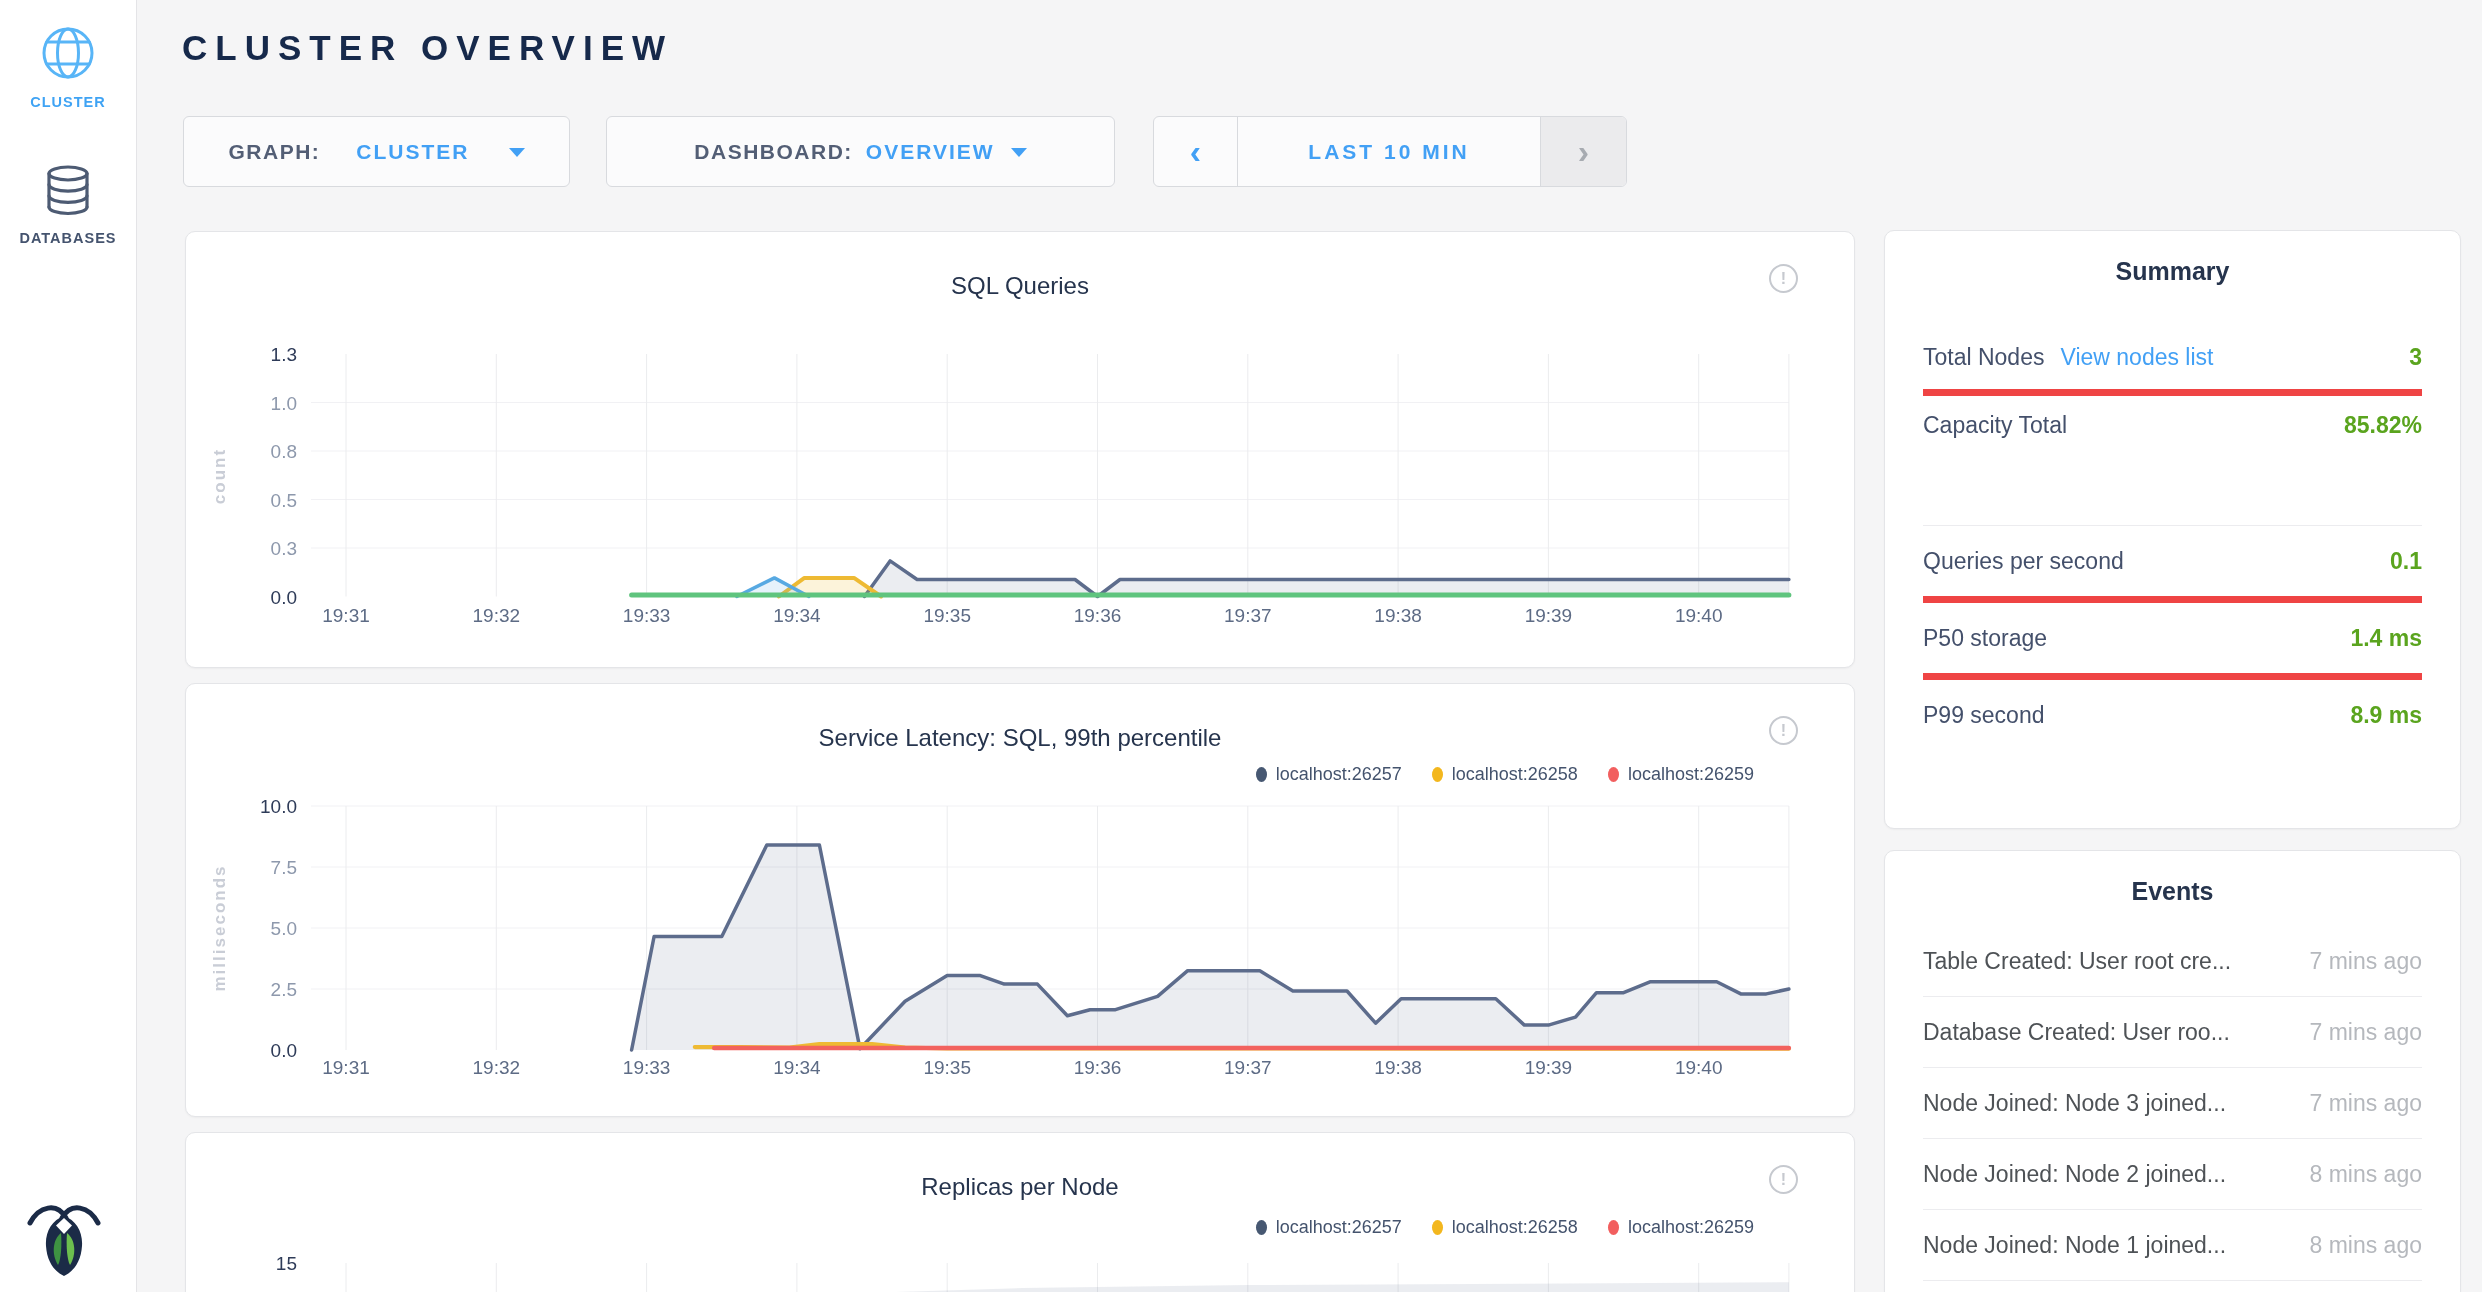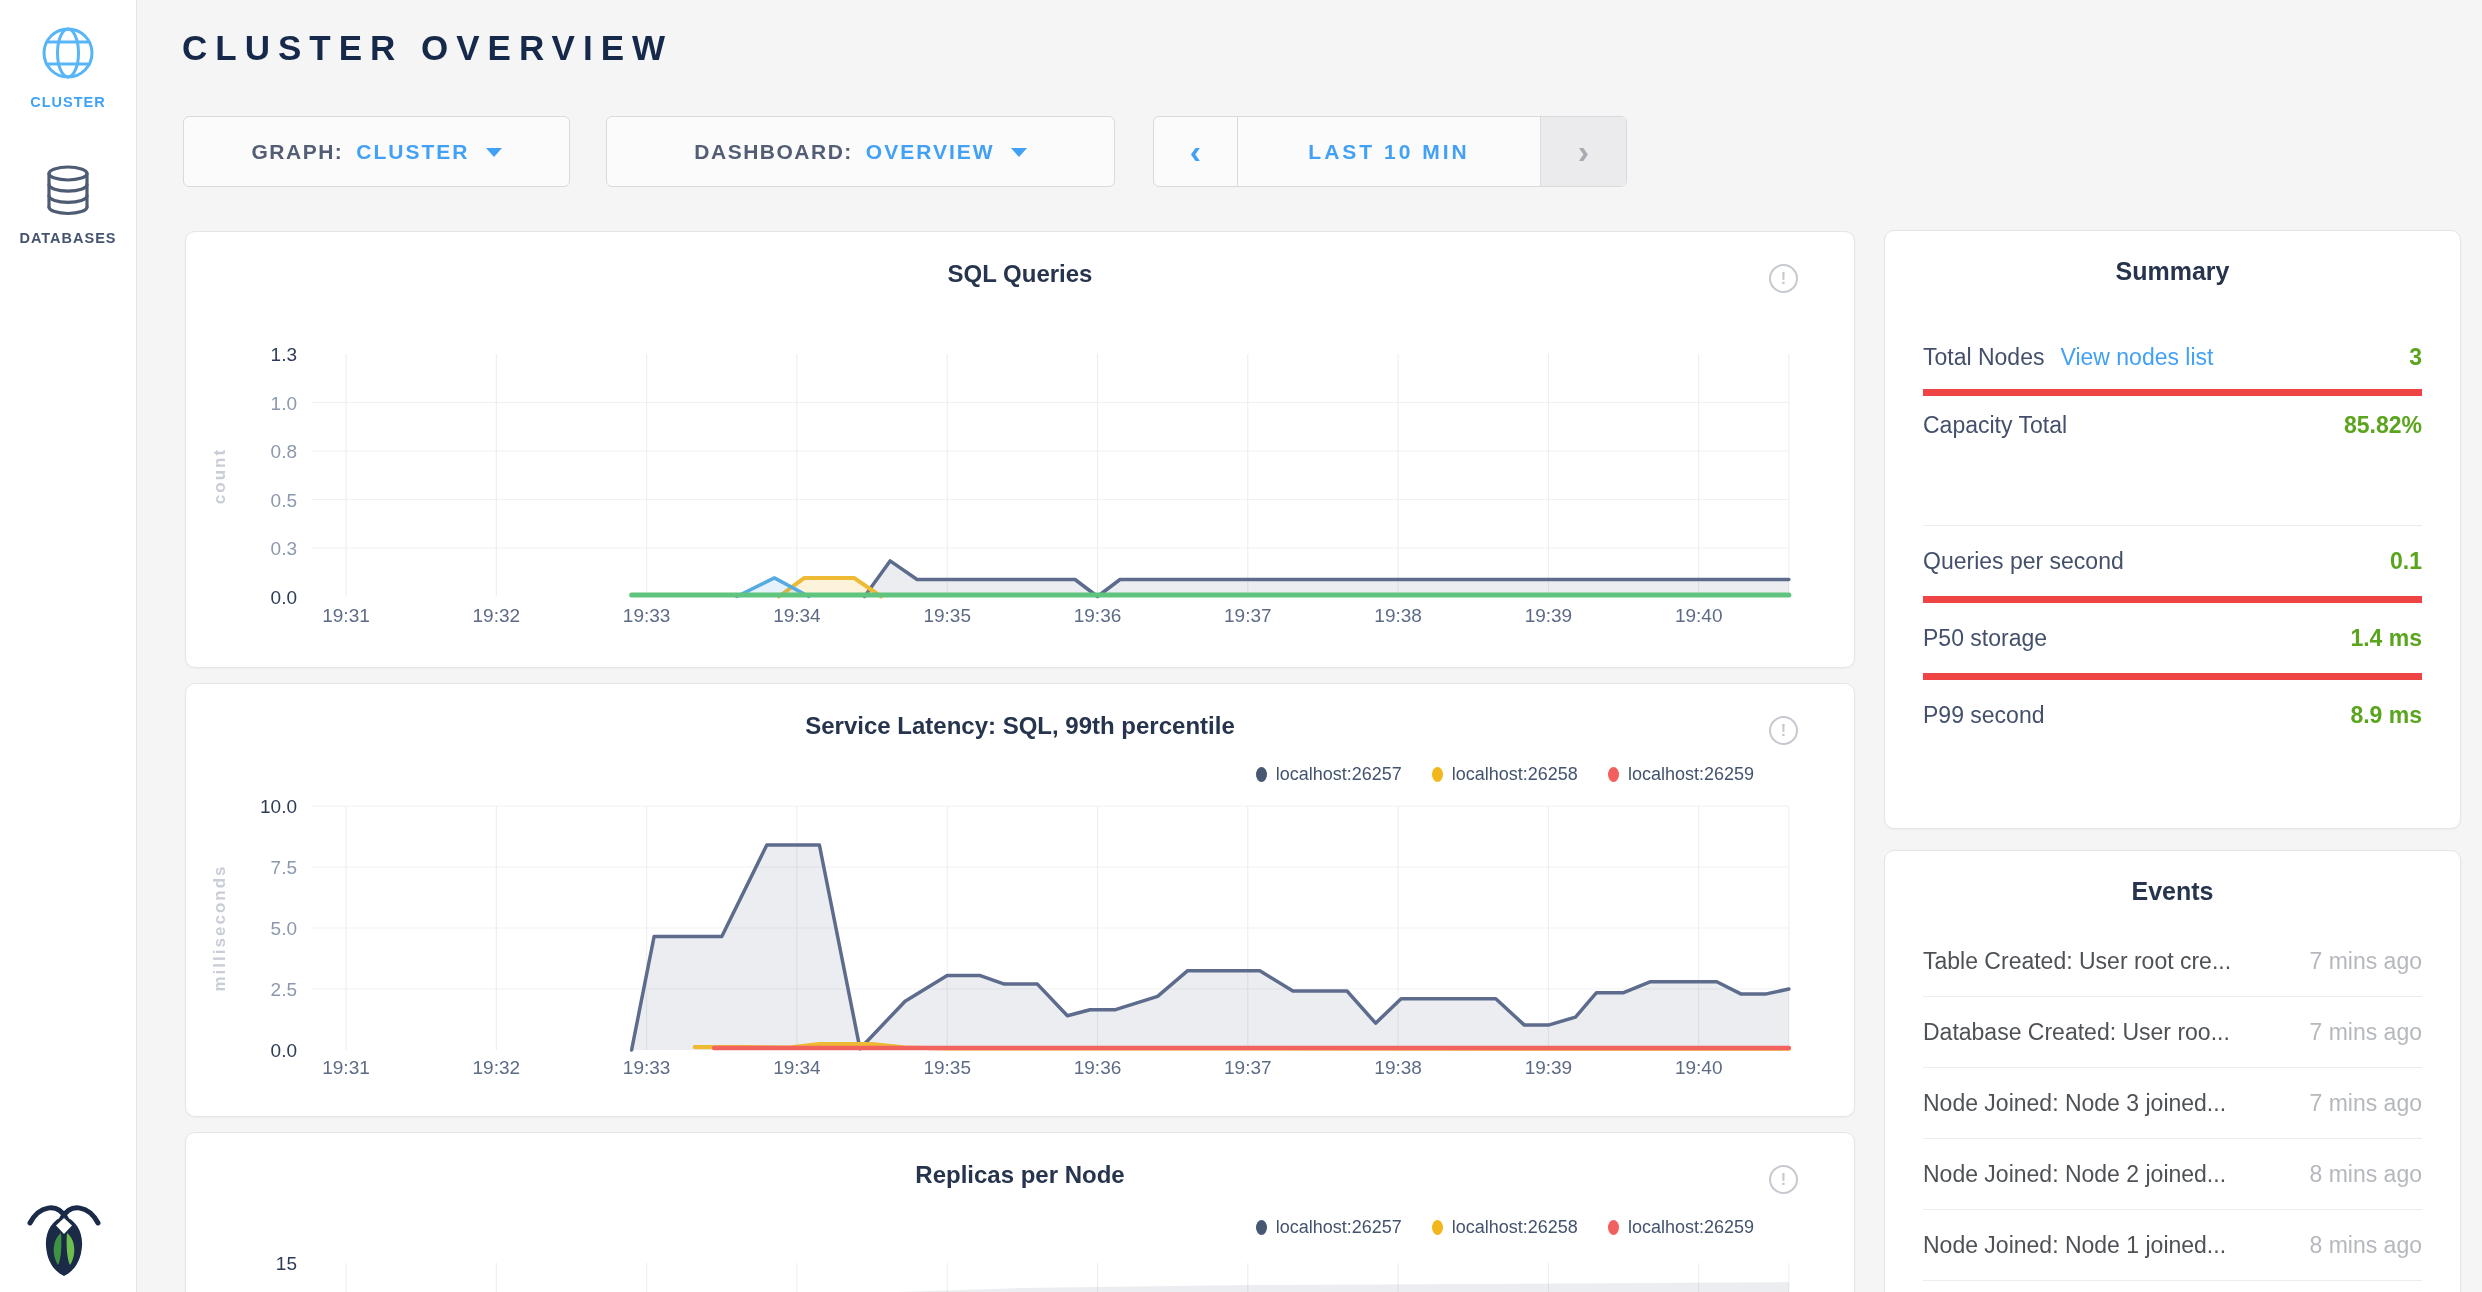--- a/index.html
+++ b/index.html
@@ -14,36 +14,36 @@
   .side-item{position:absolute;left:0;width:136px;text-align:center;cursor:pointer;}
   .side-label{font-size:14.5px;font-weight:700;letter-spacing:1px;}
   #side-cluster{top:24px;}
   #side-cluster .side-label{color:#3fa3f4;margin-top:8px;}
   #side-databases{top:164px;}
   #side-databases .side-label{color:#44536e;margin-top:10px;}
   #side-logo{position:absolute;left:25px;top:1196px;width:78px;height:84px;}
   
   #page-title{position:absolute;left:182px;top:28px;font-size:35px;font-weight:700;letter-spacing:8px;color:#16294b;}
   .control{position:absolute;top:116px;height:71px;background:#fbfbfc;border:1px solid #d8dade;border-radius:6px;box-sizing:border-box;display:flex;align-items:center;justify-content:center;font-size:21px;font-weight:700;cursor:pointer;}
-  #graph-dd{left:183px;width:387px;}
+  #graph-dd{left:183px;width:387px;gap:23px;}
   #dashboard-dd{left:606px;width:509px;}
   .dd-label{color:#535e75;letter-spacing:1.5px;}
   .dd-value{color:#42a0f5;letter-spacing:2px;margin-left:13px;}
   .caret{width:0;height:0;border-left:8px solid transparent;border-right:8px solid transparent;border-top:9px solid #42a0f5;margin-left:16px;margin-top:2px;}
   #time-sel{left:1153px;width:474px;padding:0;justify-content:stretch;overflow:hidden;}
   .ts-seg{height:100%;display:flex;align-items:center;justify-content:center;box-sizing:border-box;}
   #ts-prev{width:84px;border-right:1px solid #d8dade;color:#42a0f5;font-size:34px;font-weight:700;}
   #ts-label{flex:1;color:#42a0f5;letter-spacing:3px;}
   #ts-next{width:86px;border-left:1px solid #d8dade;background:#ebebed;color:#a7abb1;font-size:34px;font-weight:700;}
   
   .panel{position:absolute;background:#ffffff;border:1px solid #e4e5e8;border-radius:10px;box-shadow:0 1px 2px rgba(0,0,0,0.04);box-sizing:border-box;overflow:hidden;}
   #chart-panel-0{left:185px;top:231px;width:1670px;height:437px;}
   #chart-panel-1{left:185px;top:683px;width:1670px;height:434px;}
   #chart-panel-2{left:185px;top:1132px;width:1670px;height:300px;}
-  .chart-title{position:absolute;top:28px;left:0;right:0;text-align:center;font-size:24px;font-weight:700;color:#26344d;}
+  .chart-title{position:absolute;top:40px;left:0;right:0;text-align:center;font-size:24px;font-weight:400;color:#26344d;}
   .info-icon{position:absolute;top:32px;right:56px;width:25px;height:25px;border:2px solid #c6c9cf;border-radius:50%;color:#c6c9cf;font-size:16px;font-weight:700;display:flex;align-items:center;justify-content:center;cursor:pointer;}
   .chart-ylabel{position:absolute;left:34px;top:244px;transform:translate(-50%,-50%) rotate(-90deg);color:#c9cdd6;font-size:17px;font-weight:700;letter-spacing:2px;white-space:nowrap;}
   .chart-legend{position:absolute;right:100px;display:flex;gap:30px;align-items:flex-end;}
   #chart-panel-1 .chart-legend{top:80px;}
   #chart-panel-2 .chart-legend{top:84px;}
   .legend-item{display:flex;align-items:center;gap:9px;font-size:18px;color:#44536d;cursor:pointer;}
   .legend-dot{width:11px;height:15px;border-radius:50%;display:inline-block;}
   .chart-svg{position:absolute;left:0;top:0;}
   .chart-svg svg text{font-family:"Liberation Sans",sans-serif;font-size:19px;}
   .hgrid{stroke:#f1f1f4;stroke-width:1;}

